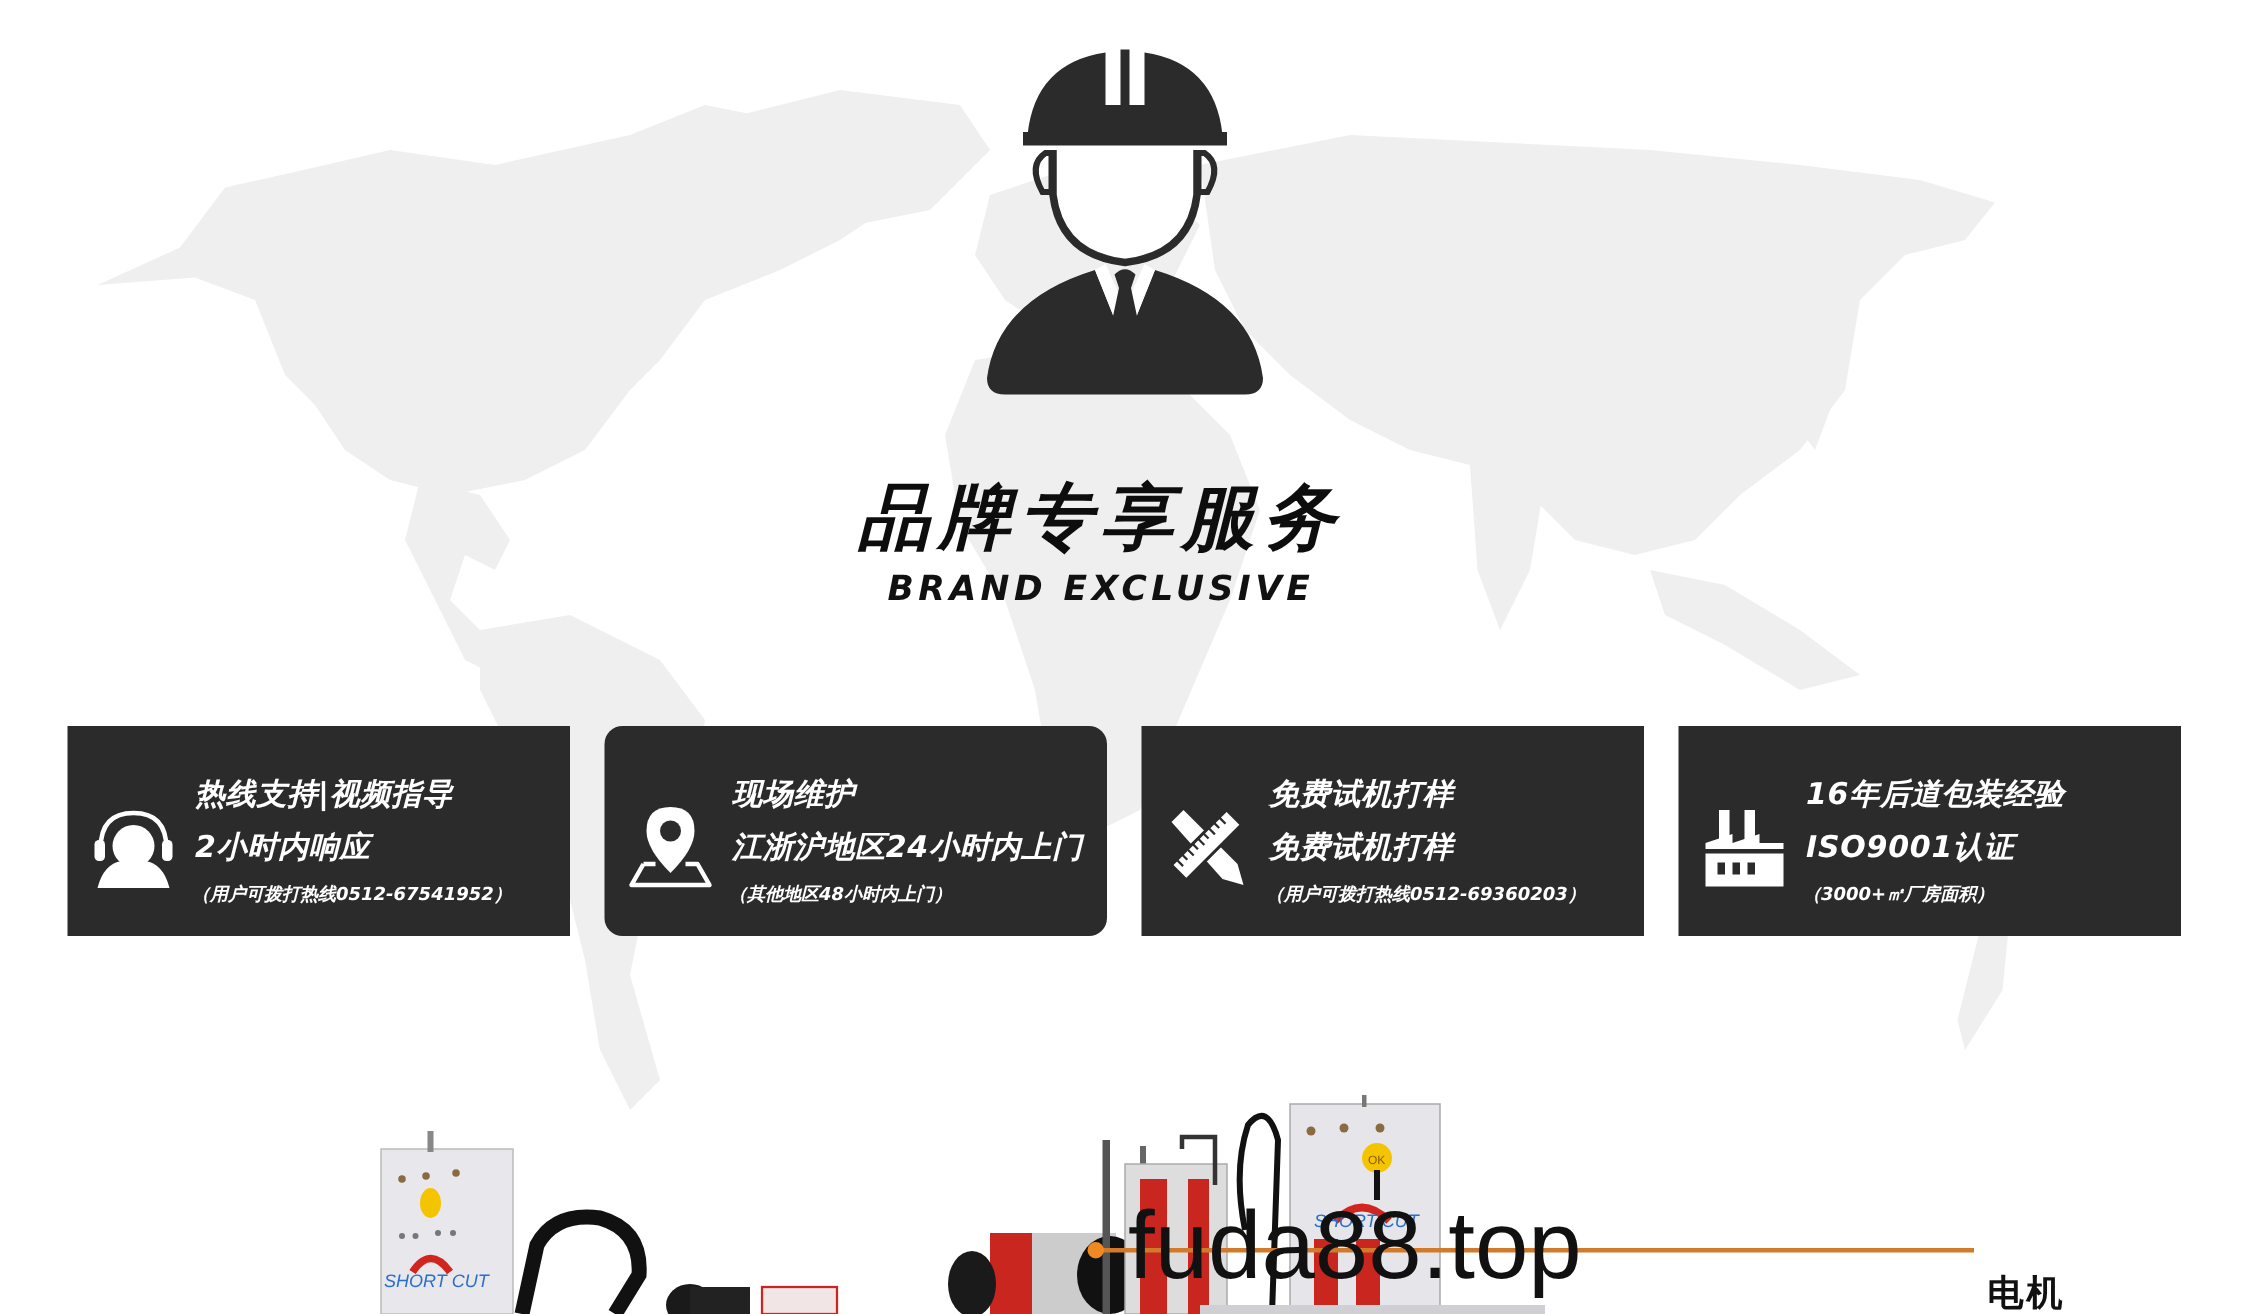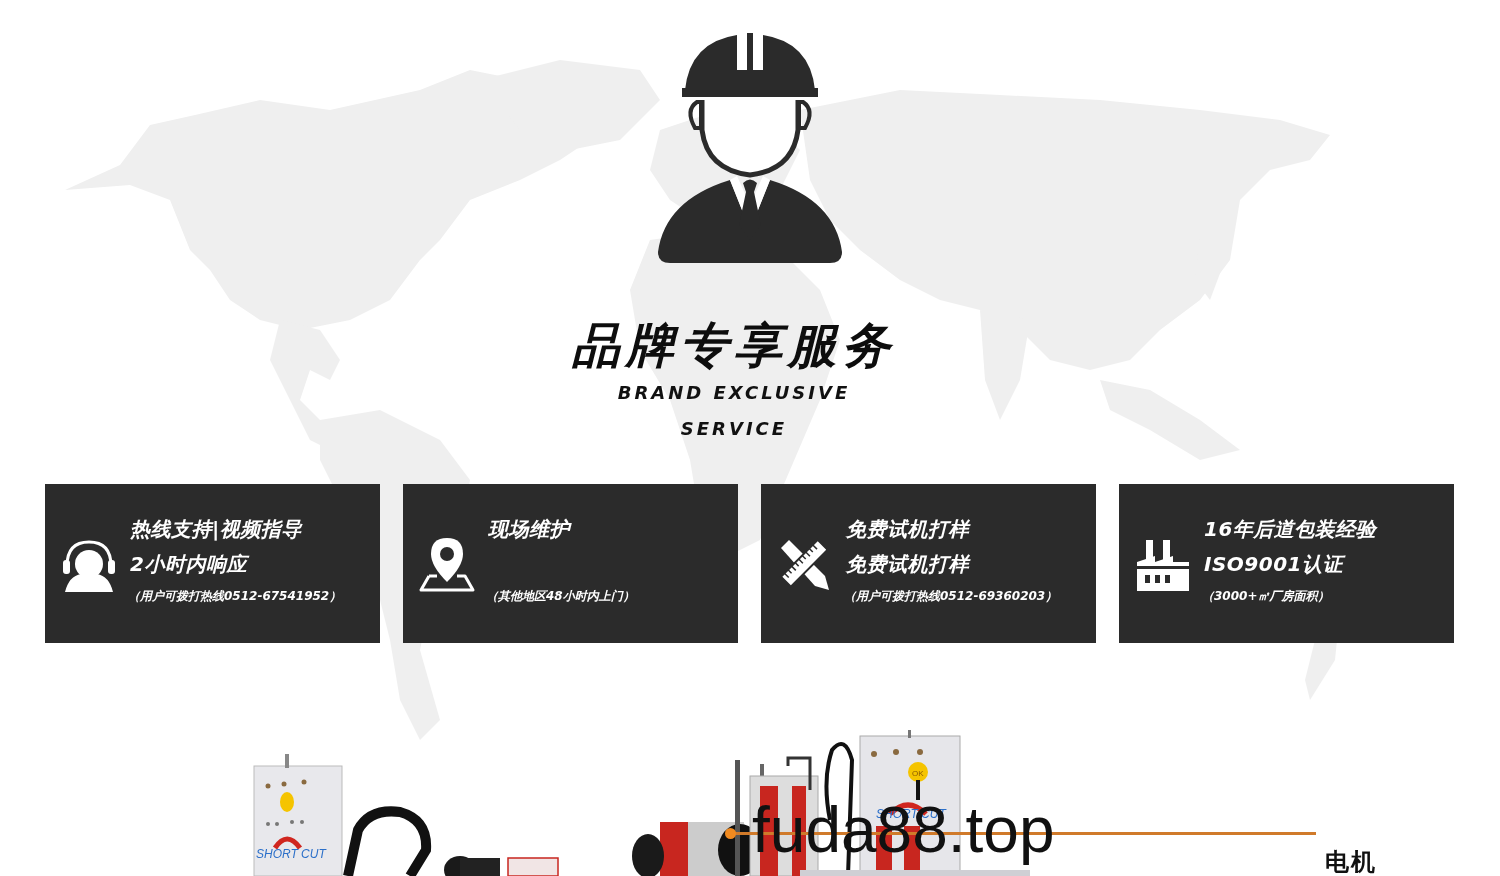--- a/index.html
+++ b/index.html
@@ -5,24 +5,24 @@
     * { margin: 0; padding: 0; box-sizing: border-box; }
     html, body { width: 1500px; height: 876px; overflow: hidden; background: #ffffff; }
     body { position: relative; font-family: "DejaVu Sans", "Liberation Sans", sans-serif; }
 
     .world-map { position: absolute; left: 0; top: 0; width: 1500px; height: 760px; z-index: 0; }
 
     .engineer-icon { position: absolute; left: 655px; top: 30px; width: 190px; height: 236px; z-index: 2; }
 
     .title-block { position: absolute; left: 0; top: 315px; width: 1468px; text-align: center; z-index: 2; }
     .title-cn { font-size: 48px; font-weight: bold; font-style: italic; color: #0d0d0d; letter-spacing: 6px; line-height: 60px; }
-    .title-en { font-family: "DejaVu Sans", sans-serif; font-size: 18px; font-weight: bold; font-style: italic; color: #111; letter-spacing: 3px; line-height: 36px; }
+    .title-en { font-family: "DejaVu Sans", sans-serif; font-size: 23px; font-weight: bold; font-style: italic; color: #111; letter-spacing: 3px; line-height: 36px; }
 
     .cards { position: absolute; left: 45px; top: 484px; width: 1410px; height: 157px; z-index: 2; }
-    .card { position: absolute; top: 0; width: 335px; height: 159px; background: #2b2b2b; color: #ffffff; }
+    .card { position: absolute; top: 0; width: 335px; height: 140px; background: #2b2b2b; color: #ffffff; }
     .card .icon { position: absolute; left: 14px; top: 50px; width: 60px; height: 60px; }
     .card .line1, .card .line2 { position: absolute; left: 85px; font-size: 20px; font-weight: bold; font-style: italic; white-space: nowrap; letter-spacing: 0.5px; }
     .card .line1 { top: 32px; }
     .card .line2 { top: 67px; }
     .card .line3 { position: absolute; left: 83px; top: 104px; font-size: 12px; font-weight: bold; font-style: italic; white-space: nowrap; }
 
     .machine { position: absolute; left: 240px; top: 730px; width: 800px; height: 146px; z-index: 1; }
 
     .callout-line { position: absolute; left: 730px; top: 832px; width: 586px; height: 3px; background: #d07a2a; z-index: 3; }
     .callout-dot { position: absolute; left: 725px; top: 828px; width: 11px; height: 11px; border-radius: 50%; background: #f08a20; z-index: 4; }
@@ -75,45 +75,45 @@
   <path d="M3 222 Q10 170 75 150 L95 200 L115 150 Q180 170 187 222 Q187 233 175 233 L15 233 Q3 233 3 222 Z" fill="#2b2b2b"></path>
 
   <path d="M75 150 L95 200 L115 150 L108 146 L95 175 L82 146 Z" fill="#ffffff"></path>
 
   <path d="M88 153 Q95 146 102 153 L99 162 L106 195 L95 210 L84 195 L91 162 Z" fill="#2b2b2b"></path>
 </svg>
 
 <div class="title-block">
   <div class="title-cn">品牌专享服务</div>
   <div class="title-en">BRAND EXCLUSIVE</div>
-  <div class="title-en">SERVICE</div>
 </div>
 
 <div class="cards">
 
   <div class="card" style="left:0px;">
     <svg class="icon" viewBox="0 0 60 60">
       <path d="M8 32 Q8 8 30 8 Q52 8 52 32" fill="none" stroke="#fff" stroke-width="3"></path>
       <rect x="4" y="26" width="7" height="14" rx="3" fill="#fff"></rect>
       <rect x="49" y="26" width="7" height="14" rx="3" fill="#fff"></rect>
       <circle cx="30" cy="30" r="14" fill="#fff"></circle>
       <path d="M6 58 Q10 42 22 40 Q30 46 38 40 Q50 42 54 58 Z" fill="#fff"></path>
     </svg>
     <div class="line1">热线支持|视频指导</div>
     <div class="line2">2小时内响应</div>
     <div class="line3">（用户可拨打热线0512-67541952）</div>
   </div>
 
-  <div class="card" style="left:358px;">
+  <div class="card" style="left:358px;border-radius:12px;">
     <svg class="icon" viewBox="0 0 60 60">
       <path d="M30 4 Q46 4 46 20 Q46 32 30 48 Q14 32 14 20 Q14 4 30 4 Z" fill="#fff"></path>
       <circle cx="30" cy="20" r="7" fill="#2b2b2b"></circle>
       <path d="M12 42 L20 42 M40 42 L48 42 L56 56 L4 56 L12 42" fill="none" stroke="#fff" stroke-width="3" stroke-linejoin="round"></path>
     </svg>
     <div class="line1">现场维护</div>
+    <div class="line2">江浙沪地区24小时内上门</div>
     <div class="line3">（其他地区48小时内上门）</div>
   </div>
 
   <div class="card" style="left:716px;">
     <svg class="icon" viewBox="0 0 60 60">
 
       <path d="M6 14 L14 6 L50 42 L54 56 L40 52 Z" fill="#fff"></path>
 
       <g transform="rotate(-45 30 30)">
         <rect x="4" y="22" width="52" height="14" fill="#fff" stroke="#2b2b2b" stroke-width="2"></rect>

